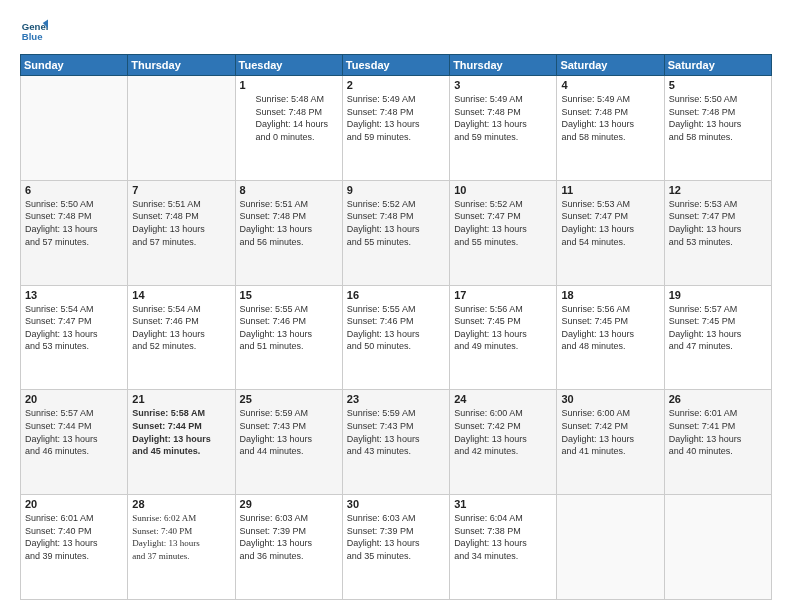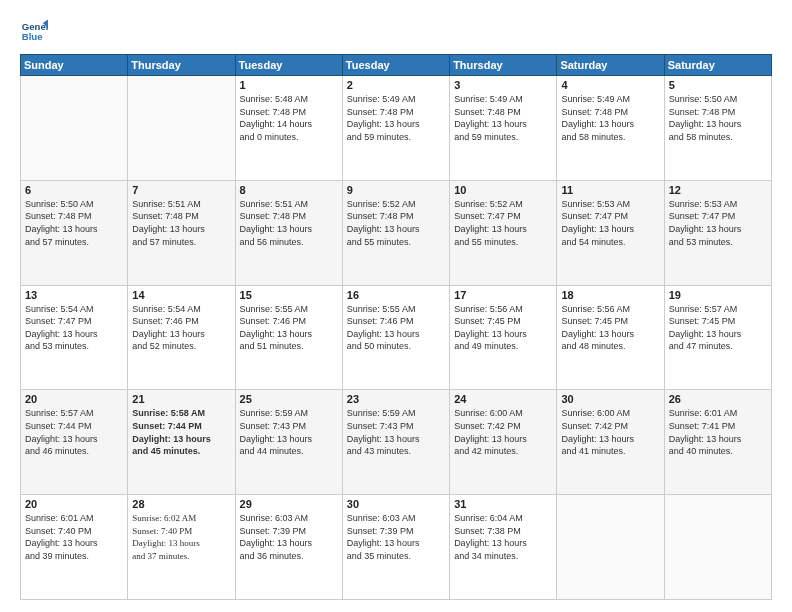--- a/index.html
+++ b/index.html
@@ -115,21 +115,21 @@
           <th>Saturday</th>
           <th>Saturday</th>
         </tr>
     </thead>
     <tbody id="calendar-body">
         <tr>
           <td class="empty"></td>
           <td class="empty"></td>
           <td>
             <span class="day-num">1</span>
-            <div class="day-info" style="white-space: pre-line;">Sunrise: 5:48 AM
+            <div class="day-info" style="white-space: pre-line; margin-left: 16px;">Sunrise: 5:48 AM
 Sunset: 7:48 PM
 Daylight: 14 hours
 and 0 minutes.</div>
           </td>
           <td>
             <span class="day-num">2</span>
             <div class="day-info" style="white-space: pre-line;">Sunrise: 5:49 AM
 Sunset: 7:48 PM
 Daylight: 13 hours
 and 59 minutes.</div>

